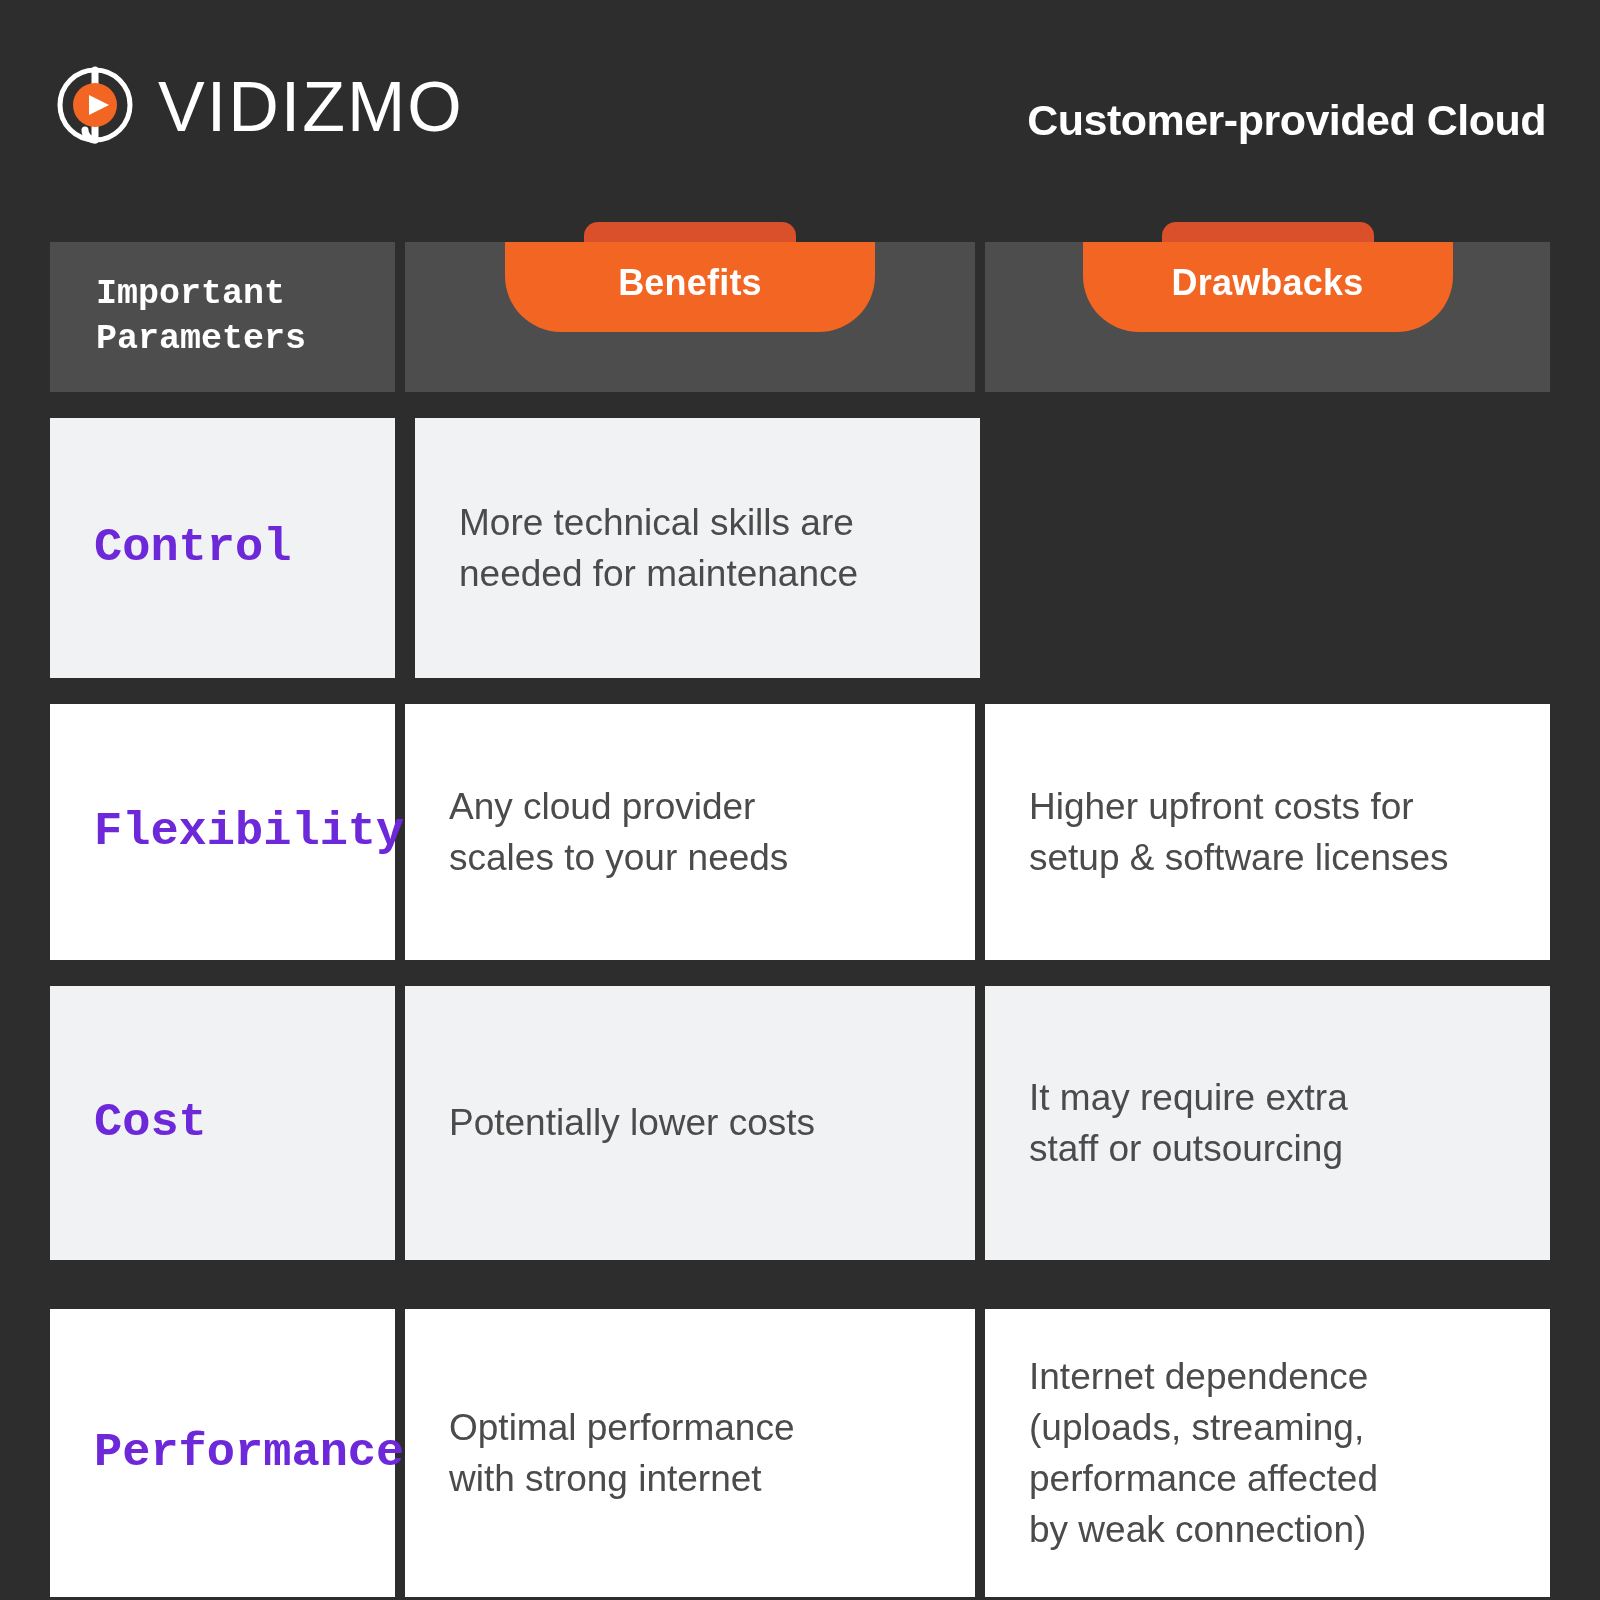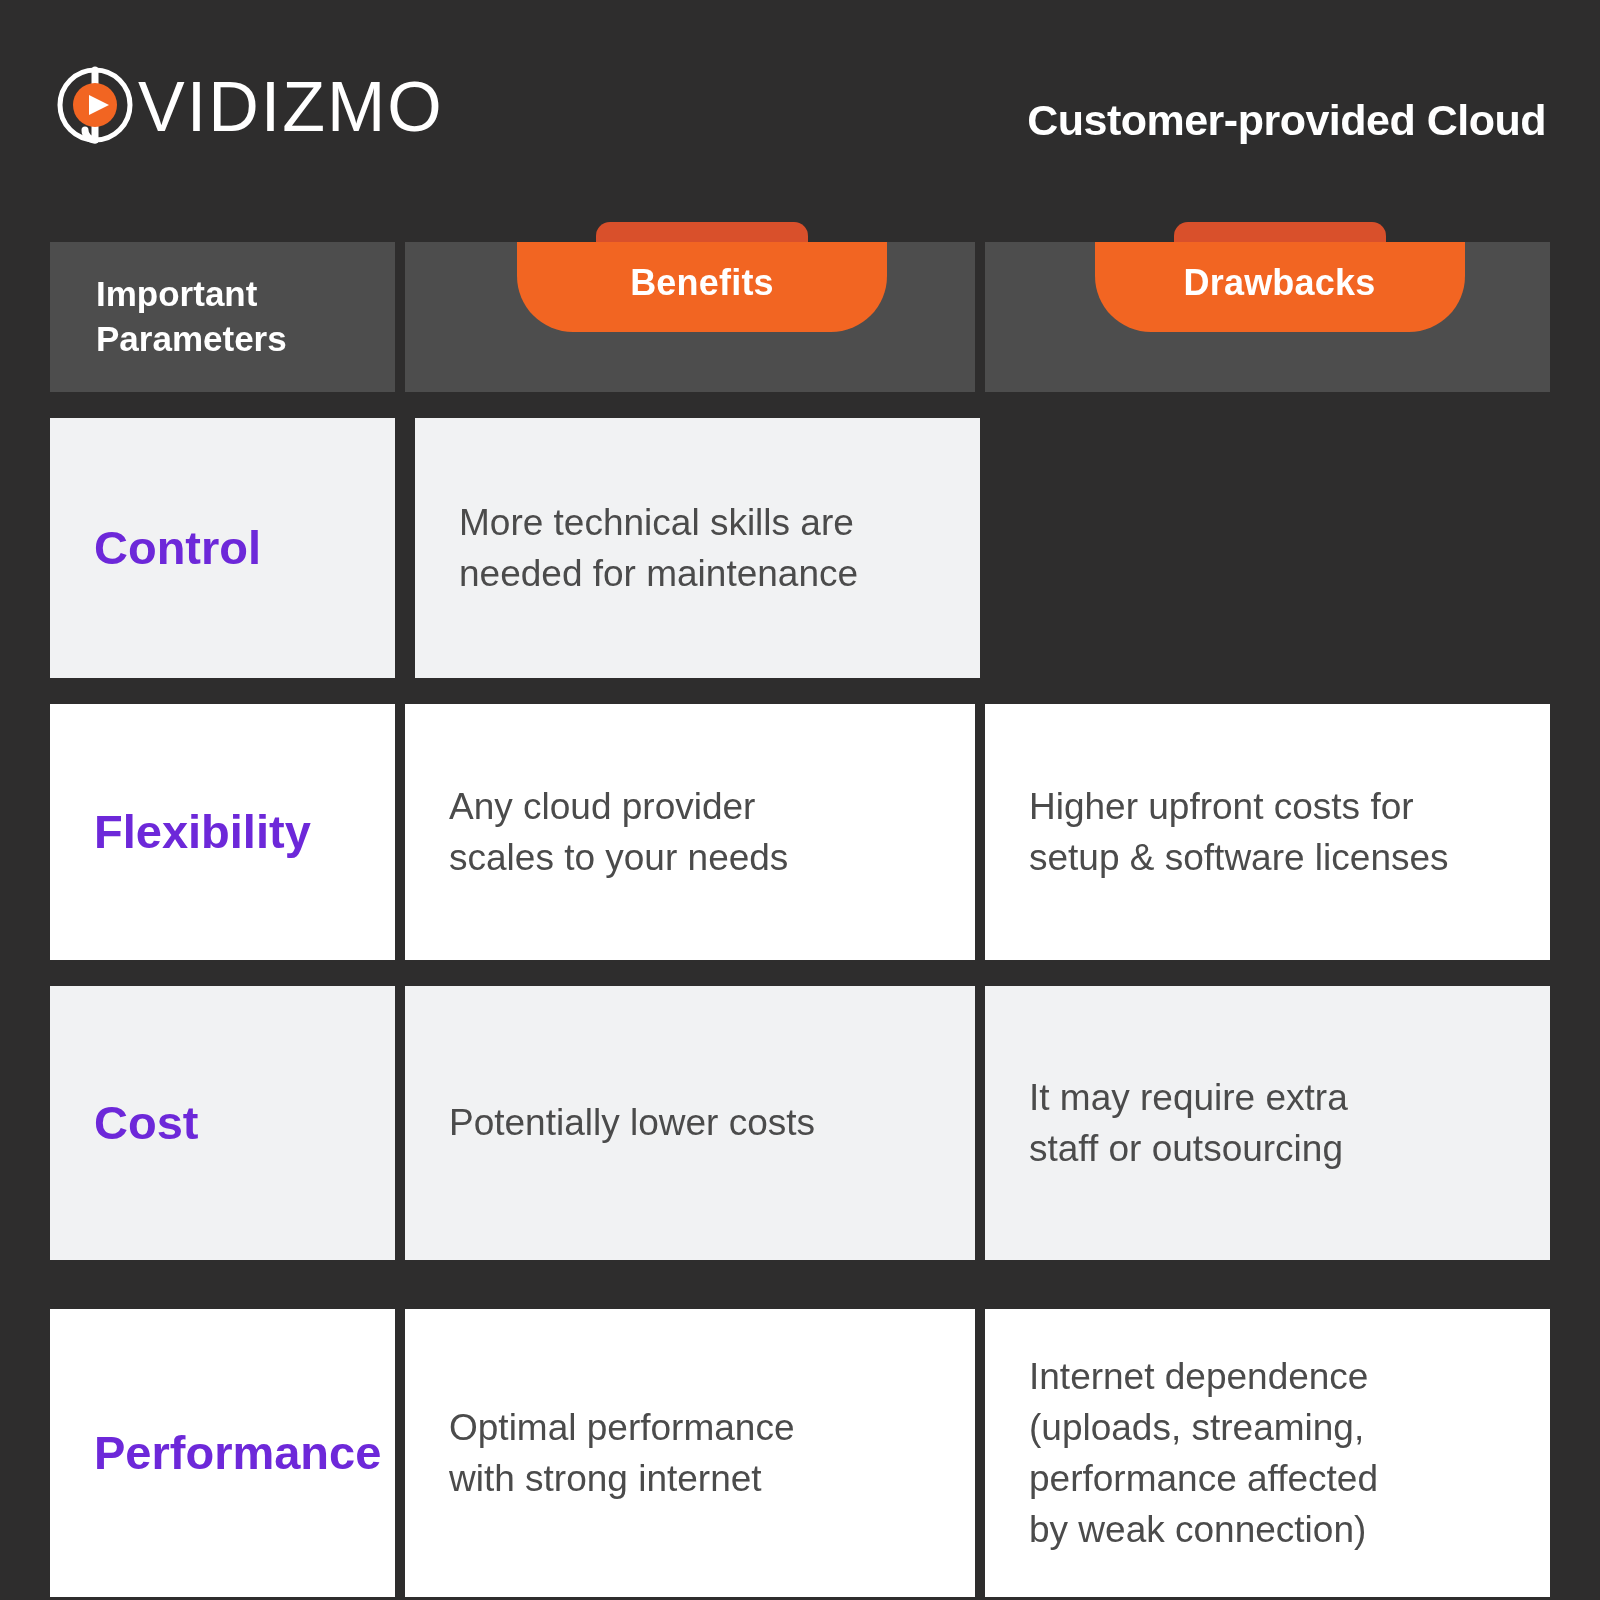--- a/index.html
+++ b/index.html
@@ -29,21 +29,21 @@
     width: 1600px;
     height: 210px;
   }
 
   .brand {
     position: absolute;
     left: 52px;
     top: 62px;
     display: flex;
     align-items: center;
-    gap: 0;
+    gap: 20px;
   }
 
   .brand-mark {
     width: 86px;
     height: 86px;
     position: relative;
     flex: 0 0 auto;
   }
 
   .brand-word {
@@ -84,21 +84,21 @@
   .row + .row {
     margin-top: 26px;
   }
 
   .cell {
     box-sizing: border-box;
     display: flex;
     align-items: center;
   }
 
-  .col-1 { width: 345px; flex: 0 0 345px; }
+  .col-1 { width: 345px; flex: 0 0 345px; font-family: Liberation Mono, monospace; }
   .col-gap { width: 10px; flex: 0 0 10px; }
   .col-2 { width: 570px; flex: 0 0 570px; }
   .col-3 { width: 565px; flex: 0 0 565px; }
 
   
   .row-head .cell {
     background: #4d4d4d;
     height: 150px;
     position: relative;
   }
@@ -107,21 +107,21 @@
     color: #ffffff;
     font-size: 35px;
     font-weight: bold;
     line-height: 1.28;
     padding-left: 46px;
     white-space: pre-line;
   }
 
   .badge-wrap {
     position: absolute;
-    left: 12px;
+    left: 0;
     top: 0;
     width: 100%;
     height: 100%;
     display: flex;
     justify-content: center;
     pointer-events: none;
   }
 
   .badge {
     position: relative;

